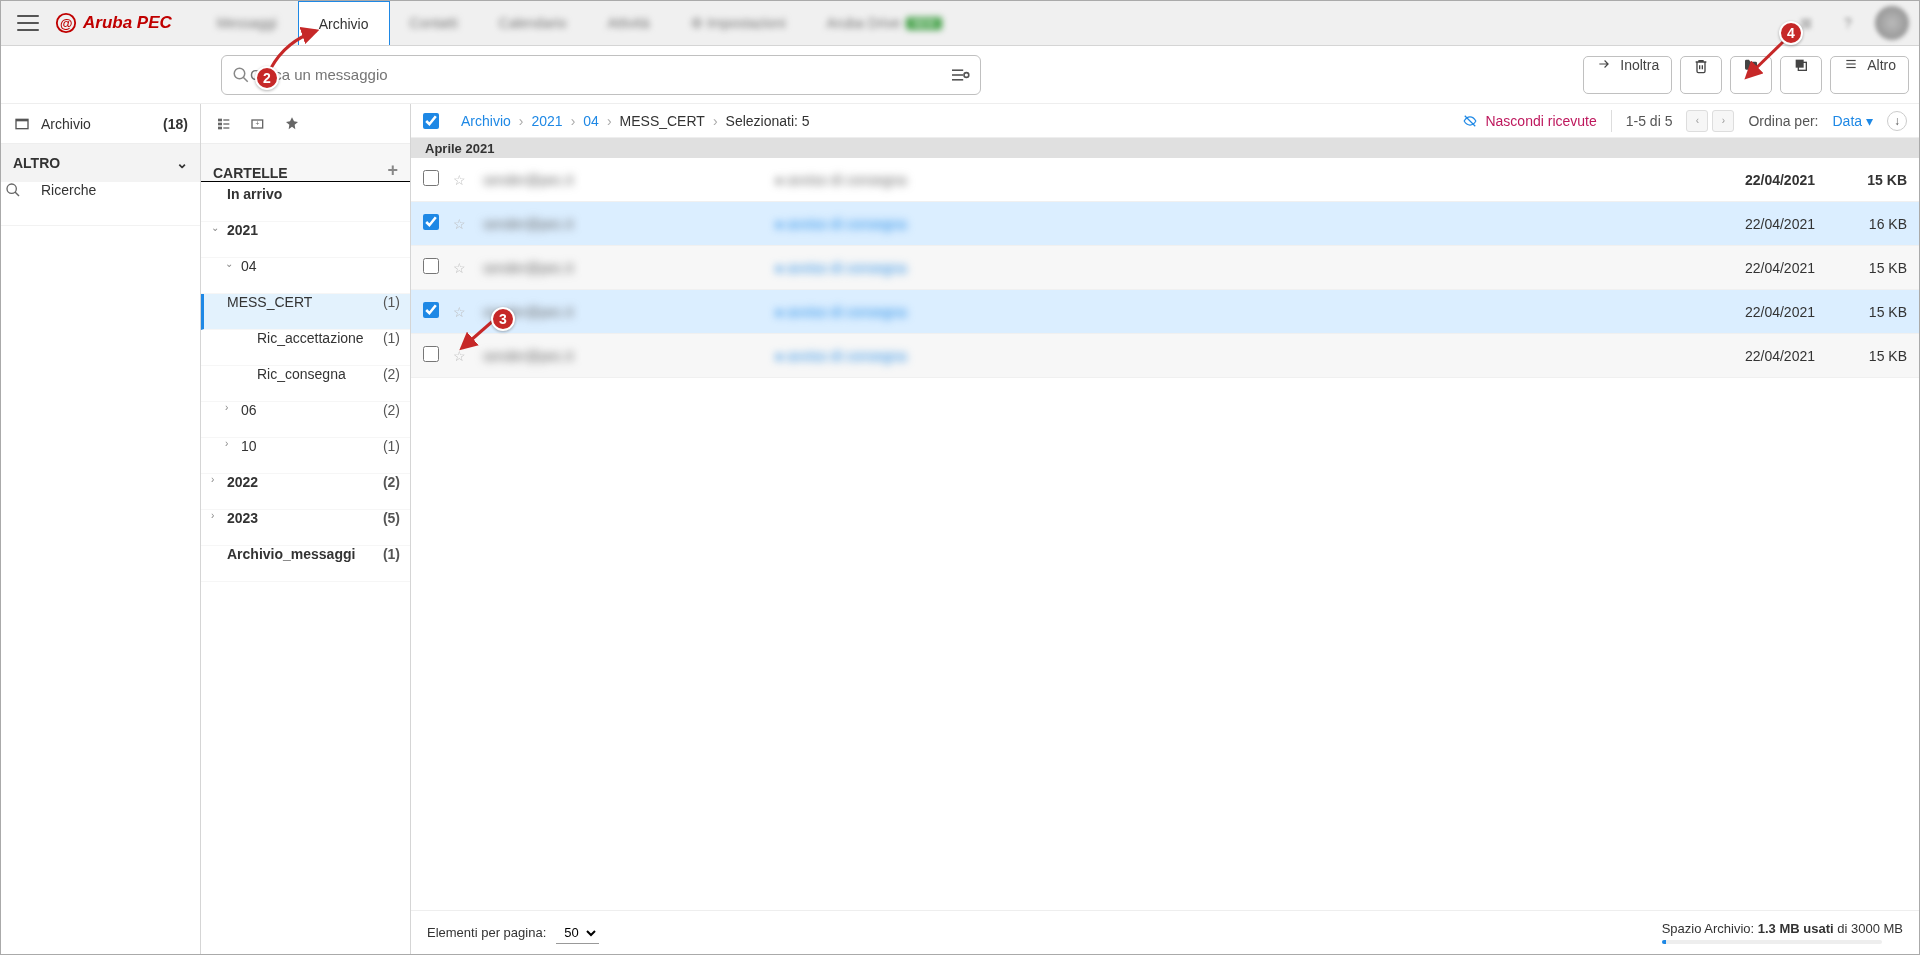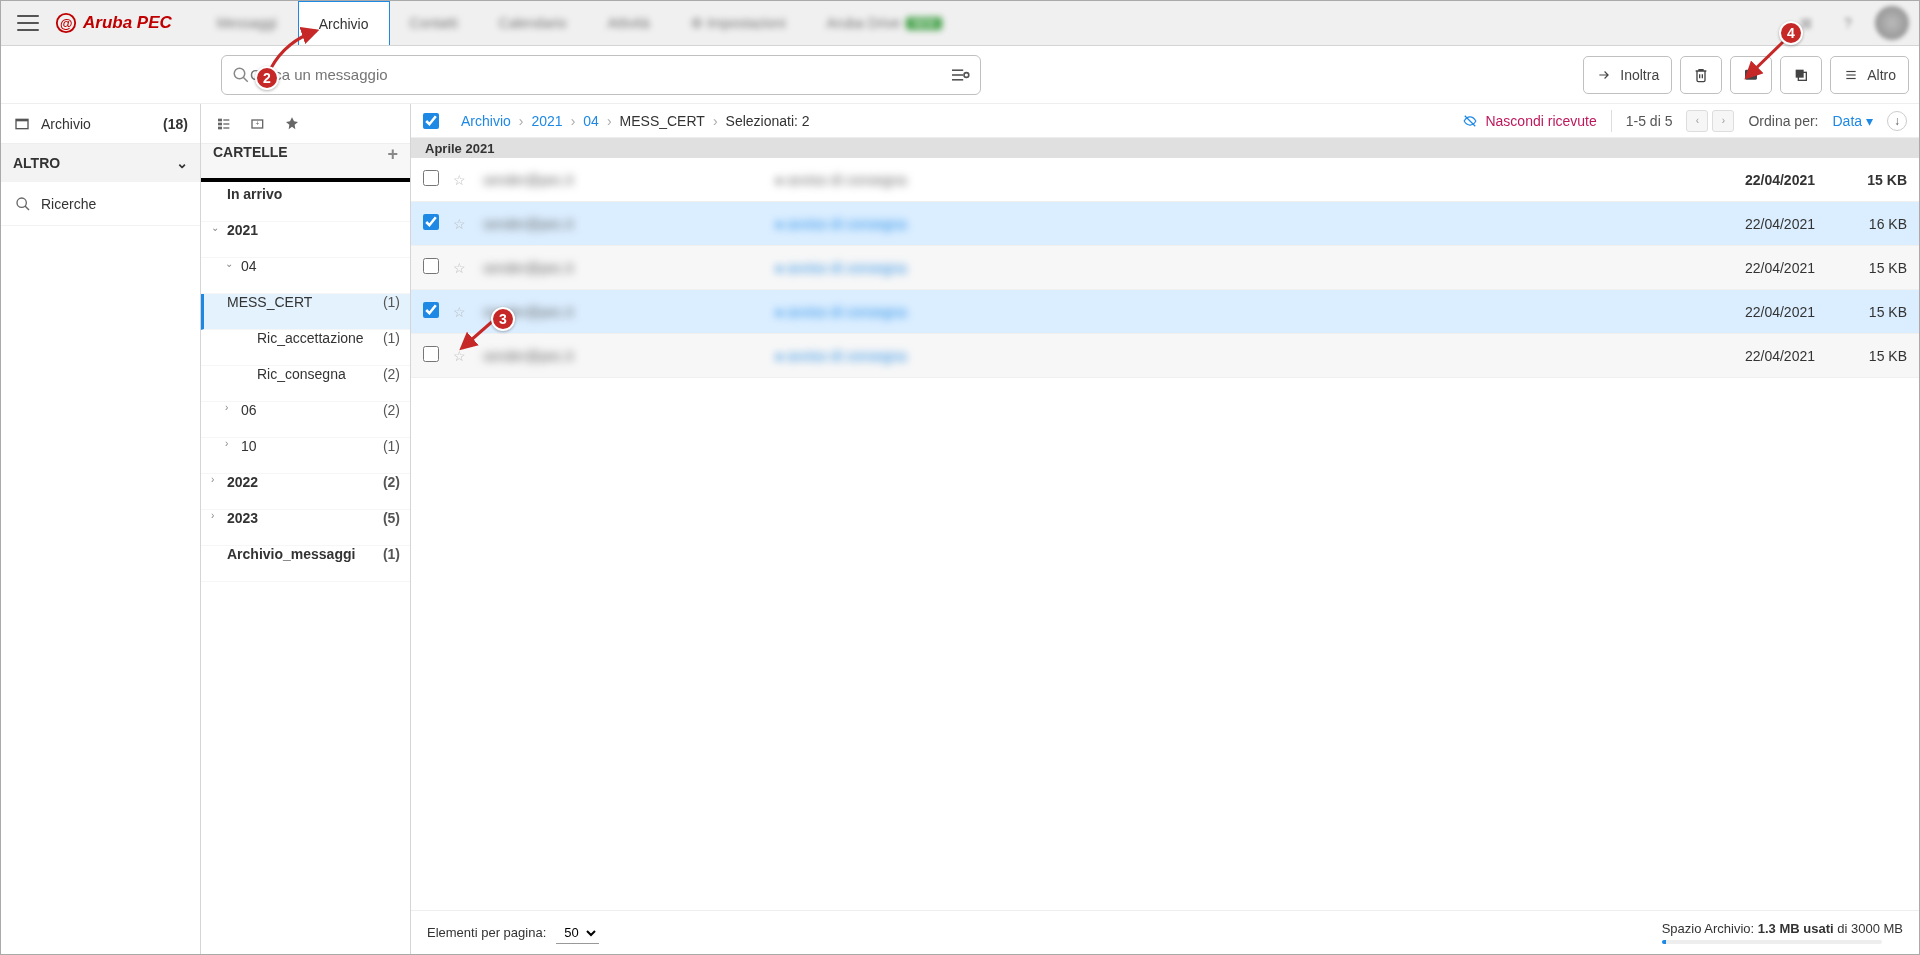--- a/index.html
+++ b/index.html
@@ -15,35 +15,35 @@
 .navtab.active { background:#fff; border:1px solid #1E88E5; border-bottom:none; color:#333; filter:none; font-weight:400;}
 .topright { margin-left:auto; display:flex; align-items:center; gap:12px;}
 .topright .iconbtn { width:30px; height:30px; border-radius:50%; display:flex; align-items:center; justify-content:center; color:#888; filter:blur(2px);}
 .avatar { width:34px; height:34px; border-radius:50%; background:radial-gradient(circle,#bbb,#888); filter:blur(2px);}
 
 .toolbar { height:58px; display:flex; align-items:center; padding:0 10px; border-bottom:1px solid #eee; position:relative;}
 .searchwrap { margin-left:210px; width:760px; height:40px; border:1px solid #c0c0c0; border-radius:6px; display:flex; align-items:center; padding:0 10px; color:#888;}
 .searchwrap input { border:none; outline:none; flex:1; font-size:15px; background:transparent; color:#555;}
 .searchwrap .adv { margin-left:auto; display:flex; align-items:center;}
 .actionbtns { margin-left:auto; display:flex; gap:8px;}
-.btn { height:38px; border:1px solid #c0c0c0; border-radius:5px; background:#fff; display:flex; align-items:center; padding:0 12px; gap:8px; cursor:pointer; color:#444;}
+.btn { height:38px; border:1px solid #c0c0c0; border-radius:5px; background:#fff; display:flex; align-items:flex-start; padding:0 12px; gap:8px; cursor:pointer; color:#444;}
 .btn.iconsq { padding:0; width:42px; justify-content:center;}
 
 .body { display:flex; height:calc(100% - 45px - 58px - 0px);}
 
 .leftcol { width:200px; border-right:1px solid #d5d5d5; display:flex; flex-direction:column;}
 .archivehdr { height:40px; display:flex; align-items:center; padding:0 12px; gap:10px; border-bottom:1px solid #eee;}
 .archivehdr .count { margin-left:auto; font-weight:bold;}
 .sectionhdr { height:38px; background:#f3f3f3; display:flex; align-items:center; padding:0 12px; font-weight:600; gap:8px;}
-.leftitem { height:44px; display:flex; align-items:center; padding:0 14px; gap:10px; border-bottom:1px solid #f2f2f2; cursor:pointer;}
+.leftitem { height:44px; display:flex; align-items:flex-start; padding:0 4px; gap:20px; border-bottom:1px solid #f2f2f2; cursor:pointer;}
 
 .midcol { width:210px; border-right:1px solid #d5d5d5; display:flex; flex-direction:column;}
 .midcol .hdr { height:40px; display:flex; align-items:center; padding:0 12px; gap:12px; border-bottom:1px solid #eee;}
 .midcol .hdr .ic { width:22px; height:22px; color:#666; display:flex; align-items:center; justify-content:center; cursor:pointer;}
-.foldershdr { height:38px; background:#f7f7f7; display:flex; align-items:flex-start; padding:0 12px; font-weight:600; justify-content:space-between; border-bottom:4px solid #000000;}
+.foldershdr { height:38px; background:#f7f7f7; display:flex; align-items:flex-end; padding:0 12px; font-weight:600; justify-content:space-between; border-bottom:1px solid #000000;}
 .tree { padding:4px 0; overflow:auto;}
 .trow { height:36px; display:flex; align-items:flex-start; padding:0 10px; cursor:pointer; gap:6px; border-bottom:1px solid #f6f6f6;}
 .trow .lbl { flex:1; white-space:nowrap; overflow:hidden; text-overflow:ellipsis;}
 .trow .cnt { color:#555; }
 .trow.bold .lbl, .trow.bold .cnt { font-weight:600;}
 .trow.active { background:#e3f2fd; border-left:3px solid #1E88E5; padding-left:7px;}
 .chev { width:10px; display:inline-block; font-size:10px; color:#888;}
 .ind1 { padding-left:24px;} .ind2 { padding-left:40px;}
 
 .maincol { flex:1; display:flex; flex-direction:column; min-width:0;}
@@ -276,21 +276,21 @@
       <input type="checkbox" checked="" style="">
       <span style="width:6px"></span>
       <a href="#">Archivio</a>
         <span class="sep">›</span>
       <a href="#">2021</a>
         <span class="sep">›</span>
       <a href="#">04</a>
         <span class="sep">›</span>
       <span>MESS_CERT</span>
         <span class="sep">›</span>
-      <span>Selezionati: 2</span>
+      <span>Selezionati: 5</span>
       <div class="crumbright">
         <div class="hide-rec">
           <svg width="18" height="14" viewBox="0 0 24 24">
               <path d="M2 12s4-7 10-7 10 7 10 7-4 7-10 7S2 12 2 12z" fill="none" stroke="#1E88E5" stroke-width="2"></path>
               <line x1="3" y1="3" x2="21" y2="21" stroke="#1E88E5" stroke-width="2"></line>
             </svg>
           <span>Nascondi ricevute</span>
         </div>
         <div class="divider"></div>
         <span>1-5 di 5</span>

